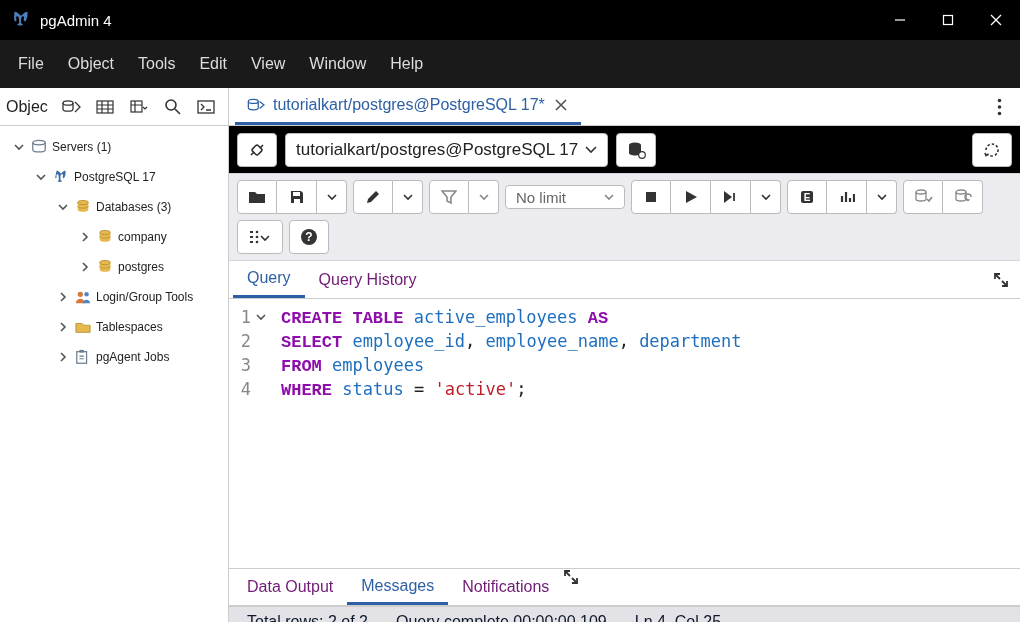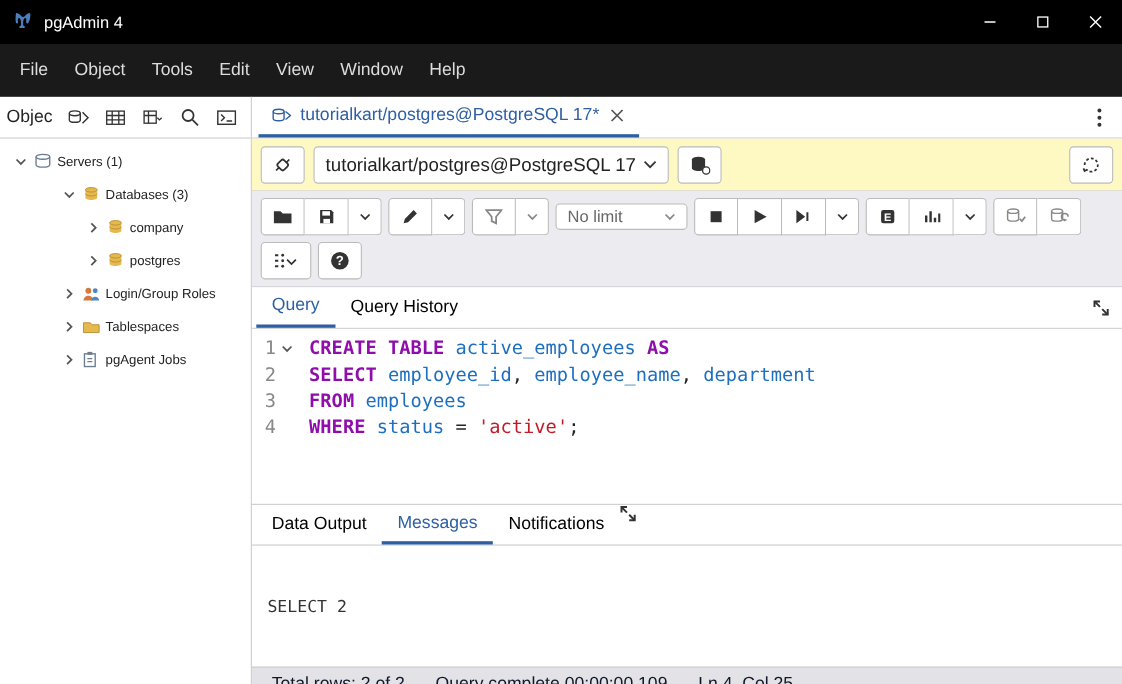--- a/index.html
+++ b/index.html
@@ -34,47 +34,47 @@
 
   
   .right { flex: 1; display: flex; flex-direction: column; }
 
   .tabbar { height: 38px; border-bottom: 1px solid #ccc; display: flex; align-items: stretch; padding: 0 6px; }
   .tab { display: flex; align-items: center; gap: 8px; padding: 0 12px; font-size: 16px; color: #2d5fa4; border-bottom: 3px solid #2d5fa4; cursor: pointer; }
   .tab .close { color: #555; cursor: pointer; padding: 2px; border-radius: 3px; }
   .tabbar .flex { flex: 1; }
   .tabbar .kebab { width: 30px; display: flex; align-items: center; justify-content: center; cursor: pointer; }
 
-  .conn-row { height: 48px; display: flex; align-items: center; padding: 6px 8px; gap: 8px; background: #fef9c3; border-bottom: 1px solid #d5d5d9; }
+  .conn-row { height: 48px; display: flex; align-items: center; padding: 6px 8px; gap: 8px; background: #000000; border-bottom: 1px solid #d5d5d9; }
   .iconbtn { width: 40px; height: 34px; border: 1px solid #bbb; border-radius: 4px; background: #fff; display: flex; align-items: center; justify-content: center; cursor: pointer; }
   .conn-select { flex: 1; height: 34px; border: 1px solid #bbb; border-radius: 4px; background: #fff; display: flex; align-items: center; padding: 0 10px; font-size: 17px; justify-content: space-between; cursor: pointer; }
 
   .toolbar { min-height: 48px; display: flex; flex-wrap: wrap; align-items: center; padding: 6px 8px; gap: 6px; background: #ececf0; border-bottom: 1px solid #d5d5d9; }
   .btngroup { display: flex; }
   .btngroup .iconbtn { border-radius: 0; }
   .btngroup .iconbtn:first-child { border-top-left-radius: 4px; border-bottom-left-radius: 4px; }
   .btngroup .iconbtn:last-child { border-top-right-radius: 4px; border-bottom-right-radius: 4px; }
   .btngroup .iconbtn + .iconbtn { border-left: none; }
   .limit-select { width: 120px; height: 24px; border: 1px solid #bbb; border-radius: 4px; background: #fff; display: flex; align-items: center; padding: 0 10px; color: #666; font-size: 15px; justify-content: space-between; cursor: pointer; }
 
   .editor-area { display: flex; flex-direction: column; flex: 1; min-height: 0; }
 
   .qtabs { height: 38px; border-bottom: 1px solid #ccc; display: flex; align-items: stretch; padding: 0 4px; }
-  .qtab { padding: 0 14px; display: flex; align-items: center; font-size: 16px; color: #000000; cursor: pointer; }
+  .qtab { padding: 0 14px; display: flex; align-items: center; font-size: 16px; color: #701a75; cursor: pointer; }
   .qtab.active { color: #2d5fa4; border-bottom: 3px solid #2d5fa4; }
   .qtabs .flex { flex: 1; }
   .qtabs .expand-btn { width: 30px; display: flex; align-items: center; justify-content: center; cursor: pointer; }
 
   .code { flex: 1; display: flex; font-family: Menlo, Consolas, monospace; font-size: 17px; background: #fff; overflow: hidden; }
   .gutter { width: 44px; text-align: right; color: #888; padding: 6px 6px 0 0; user-select: none; }
   .gutter .gl { height: 24px; line-height: 24px; display: flex; justify-content: flex-end; align-items: center; gap: 4px; }
   .codebody { padding: 6px 8px 0 8px; white-space: pre; }
   .codebody .cl { height: 24px; line-height: 24px; }
 
-  .tok-kw { color: #8f0eab; font-weight: 600; }
+  .tok-kw { color: #8f0eab; font-weight: 600; font-family: Liberation Mono, monospace; }
   .tok-id { color: #1e6fbf; text-align: center; }
   .tok-str { color: #c01c28; }
   .tok-punct { color: #222; }
 
   .out-tabs { height: 38px; border-top: 1px solid #ccc; border-bottom: 1px solid #ccc; display: flex; align-items: stretch; padding: 0 4px; }
   .out-tabs .qtab.active { color: #2d5fa4; border-bottom: 3px solid #2d5fa4; }
 
   .messages { height: 110px; overflow: auto; padding: 10px 14px; font-family: Menlo, Consolas, monospace; font-size: 15px; color: #333; white-space: pre-wrap; }
   .msg-line { margin-bottom: 18px; }
 
@@ -165,20 +165,34 @@
           </span>
           <span class="ticon">
             <svg width="18" height="16" viewBox="0 0 20 18">
               <ellipse cx="10" cy="4" rx="7" ry="2.5" fill="none" stroke="#6b7d8f" stroke-width="1.4"></ellipse>
               <path d="M3 4v8c0 1.4 3.1 2.5 7 2.5s7-1.1 7-2.5V4" fill="none" stroke="#6b7d8f" stroke-width="1.4"></path>
             </svg>
           </span>
           <span class="tlabel">Servers (1)</span>
         </div>
         <div class="trow">
+          <span class="ind" style="width:32px"></span>
+          <span class="exp">
+            <svg width="10" height="10" viewBox="0 0 10 10">
+              <path d="M1 3l4 4 4-4" fill="none" stroke="#555" stroke-width="1.6"></path>
+            </svg>
+          </span>
+          <span class="ticon">
+            <svg width="18" height="16" viewBox="0 0 20 18">
+              <path fill="#3a6ea5" d="M5 2c3 0 4 3 5 3s2-3 5-3c0 0 1 5-1.5 8-.8.8-1.5 0-1.5-1s1-3-1-3-1.5 4-1.5 6c0 1 1.5 1 1.5 1.8s-1.5.7-2.5.7-2.5 0-2.5-.7 1.5-.8 1.5-1.8c0-2 0-6-1.5-6s-1 2-1 3 0 1.8-1.5 1C4 7 5 2 5 2z"></path>
+            </svg>
+          </span>
+          <span class="tlabel">PostgreSQL 17</span>
+        </div>
+        <div class="trow">
           <span class="ind" style="width:54px"></span>
           <span class="exp">
             <svg width="10" height="10" viewBox="0 0 10 10">
               <path d="M1 3l4 4 4-4" fill="none" stroke="#555" stroke-width="1.6"></path>
             </svg>
           </span>
           <span class="ticon">
             <svg width="18" height="16" viewBox="0 0 20 18">
               <ellipse cx="10" cy="4" rx="6" ry="2.3" fill="#e6b84d"></ellipse>
               <path d="M4 4v8c0 1.3 2.7 2.3 6 2.3s6-1 6-2.3V4" fill="#e6b84d"></path>
@@ -230,21 +244,21 @@
             </svg>
           </span>
           <span class="ticon">
             <svg width="18" height="16" viewBox="0 0 20 18">
               <circle cx="7" cy="6" r="3" fill="#d47a3f"></circle>
               <path d="M2 16c0-3 2.5-5 5-5s5 2 5 5" fill="#d47a3f"></path>
               <circle cx="14" cy="6" r="2.5" fill="#4a87c4"></circle>
               <path d="M10 16c0-2.5 2-4 4-4s4 1.5 4 4" fill="#4a87c4"></path>
             </svg>
           </span>
-          <span class="tlabel">Login/Group Roles</span>
+          <span class="tlabel">Login/Group Tools</span>
         </div>
         <div class="trow">
           <span class="ind" style="width:54px"></span>
           <span class="exp">
             <svg width="10" height="10" viewBox="0 0 10 10">
               <path d="M3 1l4 4-4 4" fill="none" stroke="#555" stroke-width="1.6"></path>
             </svg>
           </span>
           <span class="ticon">
             <svg width="18" height="16" viewBox="0 0 20 18">
@@ -508,24 +522,20 @@
           <div class="qtab">Notifications</div>
           <div class="flex"></div>
         <div class="expand-btn">
             <svg width="16" height="16" viewBox="0 0 16 16">
               <path d="M2 7V2h5M14 9v5H9" stroke="#333" stroke-width="1.8" fill="none"></path>
               <path d="M2 2l5 5M14 14l-5-5" stroke="#333" stroke-width="1.8"></path>
             </svg>
           </div>
       </div>
 
-      <div class="messages">
-        <div class="msg-line">SELECT 2</div>
-        
-      </div>
 
       <div class="statusbar">
         <span>Total rows: 2 of 2</span>
         <span>Query complete 00:00:00.109</span>
         <span>Ln 4, Col 25</span>
       </div>
     </div>
   </div>
 </div>
 

